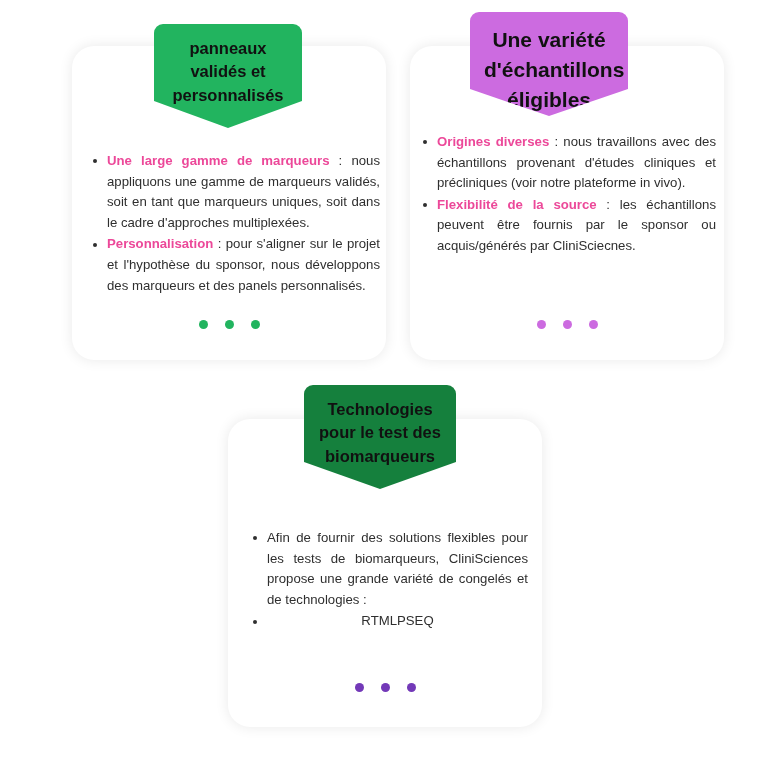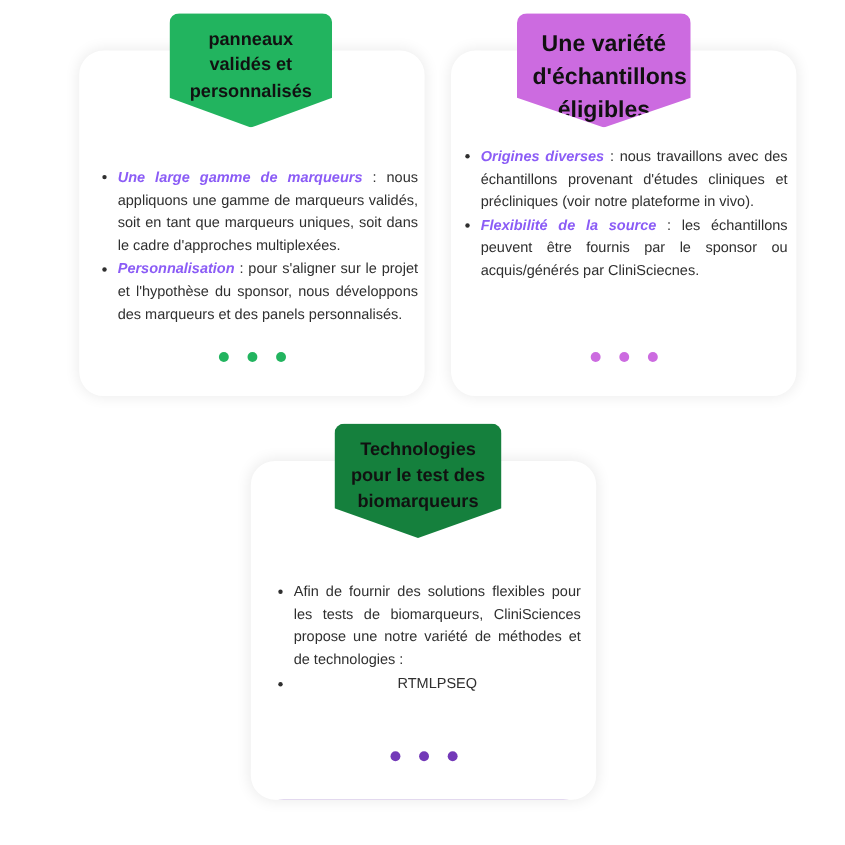--- a/index.html
+++ b/index.html
@@ -89,22 +89,21 @@
     position: absolute;
     left: 3px;
     top: 0.62em;
     width: 4px;
     height: 4px;
     border-radius: 50%;
     background: #2f2f2f;
   }
   .bullets b {
     font-weight: bold;
-    color: #8b5cf6;
-    font-style: italic;
+    color: #ec4899;
   }
   .nojustify {
     text-align: center;
   }
 
   
   .dots {
     position: absolute;
     z-index: 6;
     display: flex;
@@ -126,21 +125,21 @@
 
   #card-panels  .card-face,
   #card-samples .card-face { height: 314px; top: 34px; }
   #card-tech    .card-face { height: 308px; top: 34px; }
 
   #card-panels  .card-edge,
   #card-samples .card-edge { top: 314px; }
   #card-tech    .card-edge { top: 308px; }
 
   
-  #banner-panels  { left: 82px;  top: 0px;   width: 148px; height: 104px; font-size: 16.5px; }
+  #banner-panels  { left: 82px;  top: 12px;   width: 148px; height: 104px; font-size: 16.5px; }
   #banner-samples { left: 60px;  top: 0px;   width: 158px; height: 104px; font-size: 21px; }
   #banner-tech    { left: 76px;  top: 0px;   width: 152px; height: 104px; font-size: 16.5px; }
 
   
   #bullets-panels  { left: 18px; top: 139px; width: 290px; font-size: 13.2px; }
   #bullets-samples { left: 10px; top: 120px; width: 296px; font-size: 13.2px; }
   #bullets-tech    { left: 22px; top: 143px; width: 278px; font-size: 13.2px; }
 
   
   #dots-panels  { left: 0; right: 0; top: 308px; }
@@ -209,21 +208,21 @@
     <div class="card-face"></div>
 
     <div class="banner" id="banner-tech" style="background: #15803d;">
       <span class="banner-text">Technologies
 pour le test des
 biomarqueurs</span>
     </div>
 
     <ul class="bullets" id="bullets-tech">
       <li>
-        <span>Afin de fournir des solutions flexibles pour les tests de biomarqueurs, CliniSciences propose une notre variété de méthodes et de technologies :</span>
+        <span>Afin de fournir des solutions flexibles pour les tests de biomarqueurs, CliniSciences propose une grande variété de congelés et de technologies :</span>
       </li>
       <li class="nojustify">
         <span>RTMLPSEQ</span>
       </li>
     </ul>
 
     <div class="dots" id="dots-tech">
       <span class="dot" style="background: rgb(115, 57, 184);"></span>
       <span class="dot" style="background: rgb(115, 57, 184);"></span>
       <span class="dot" style="background: rgb(115, 57, 184);"></span>

